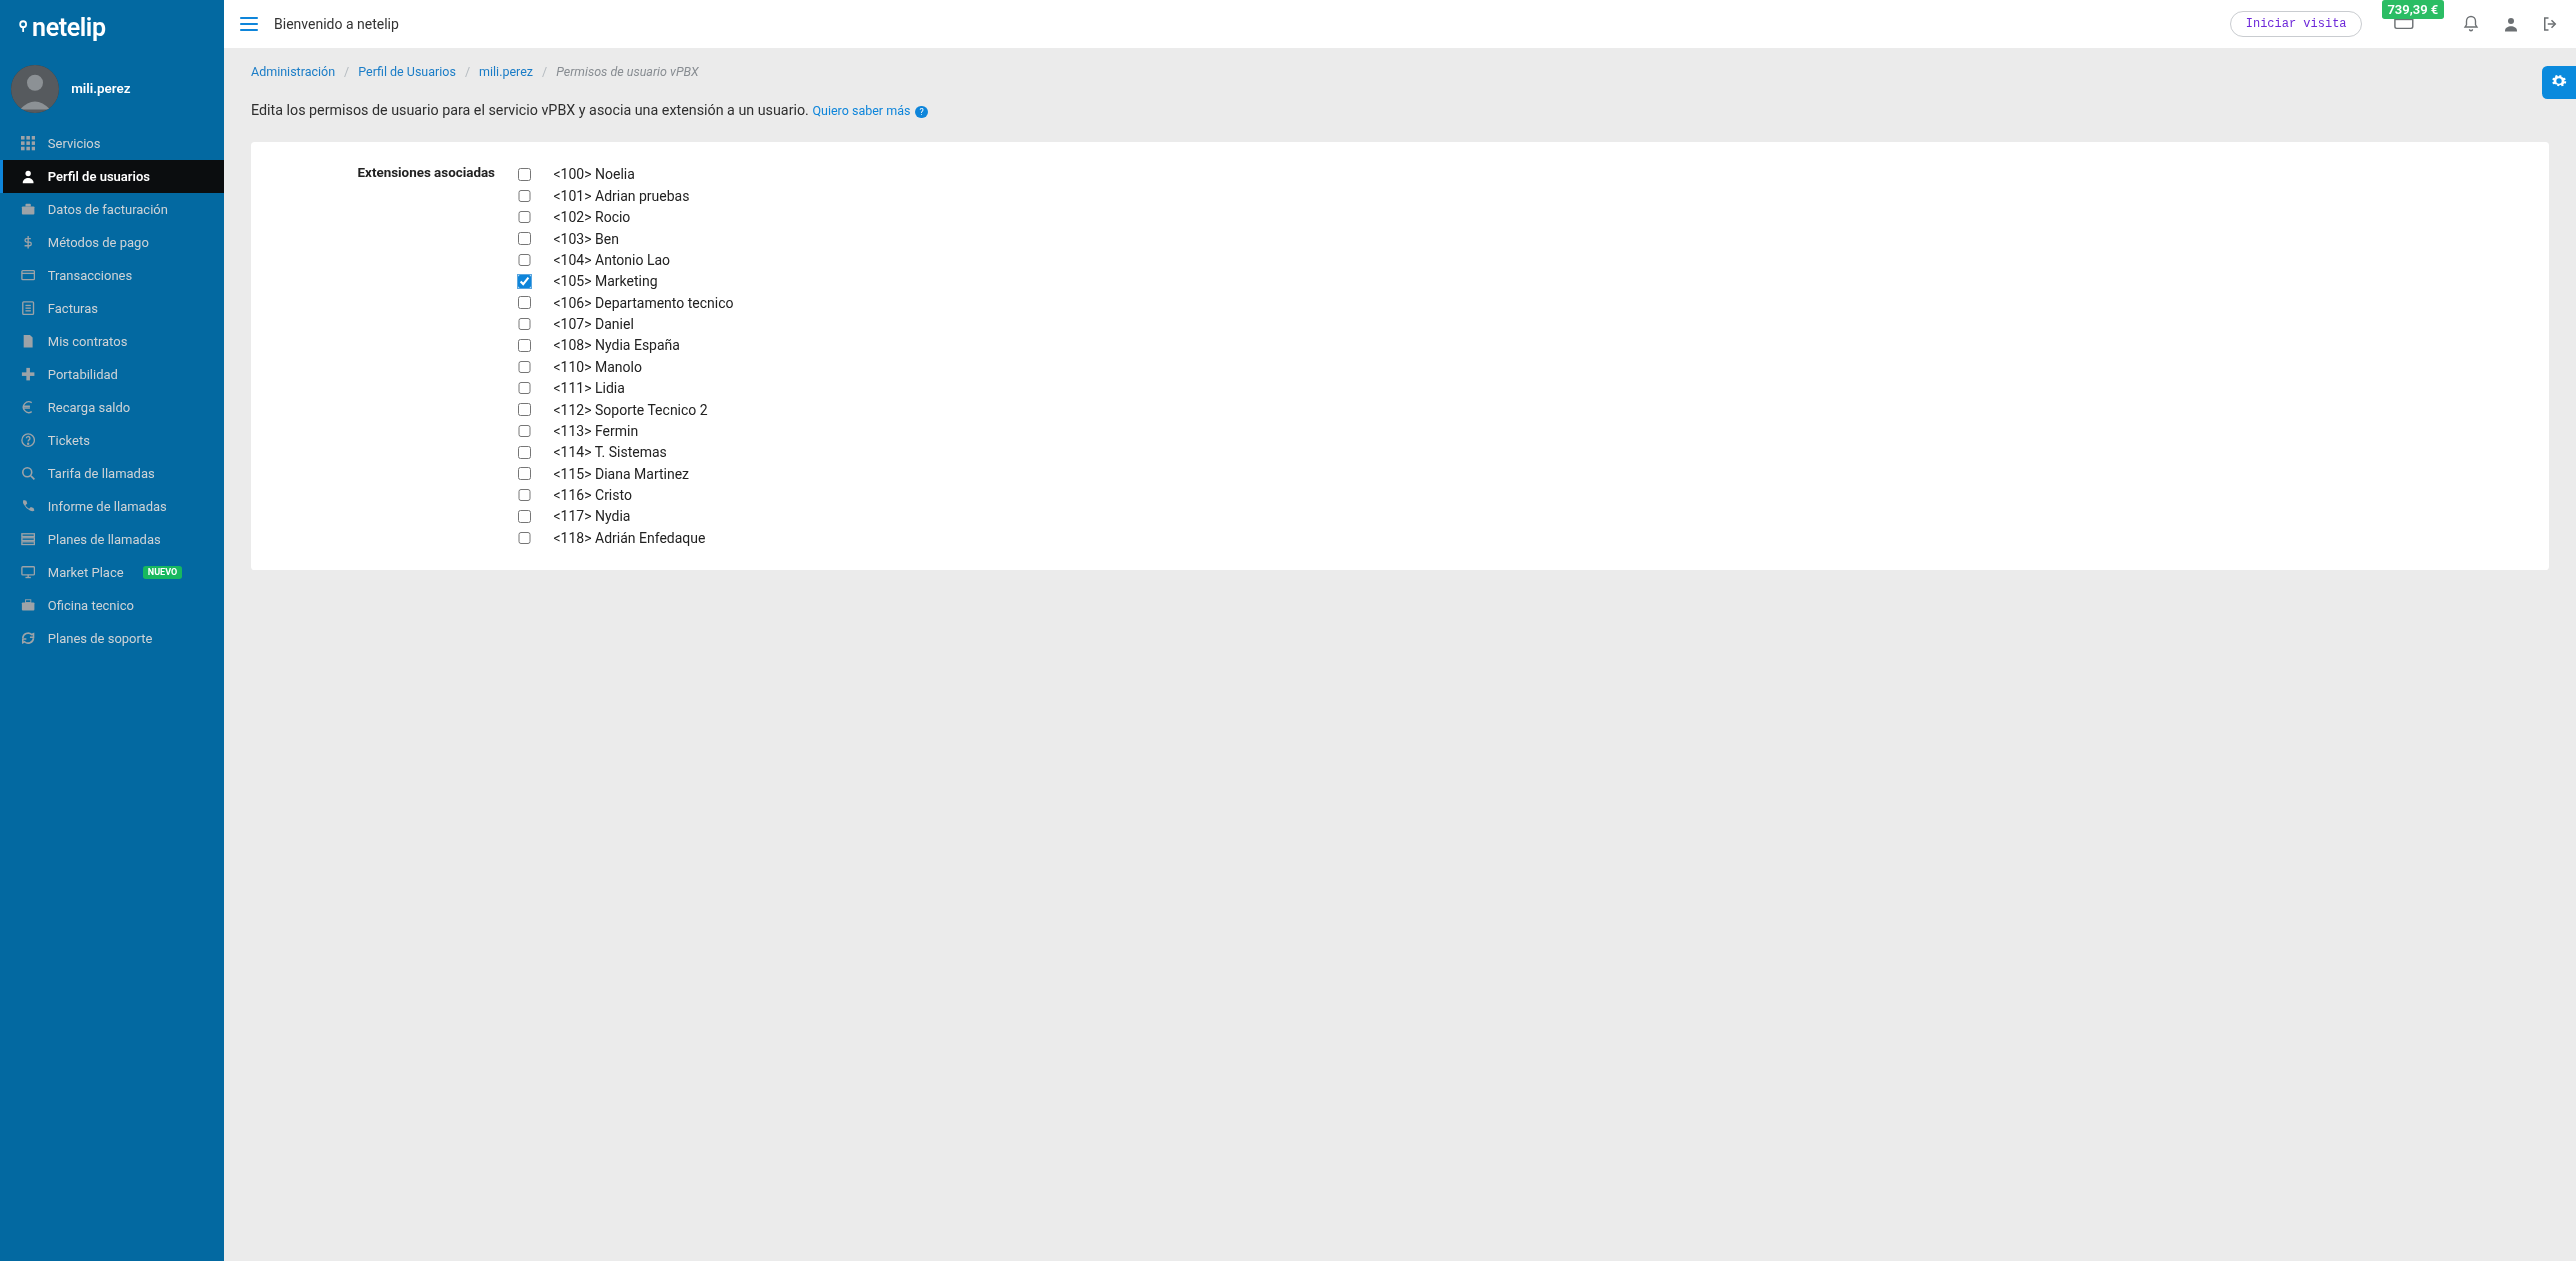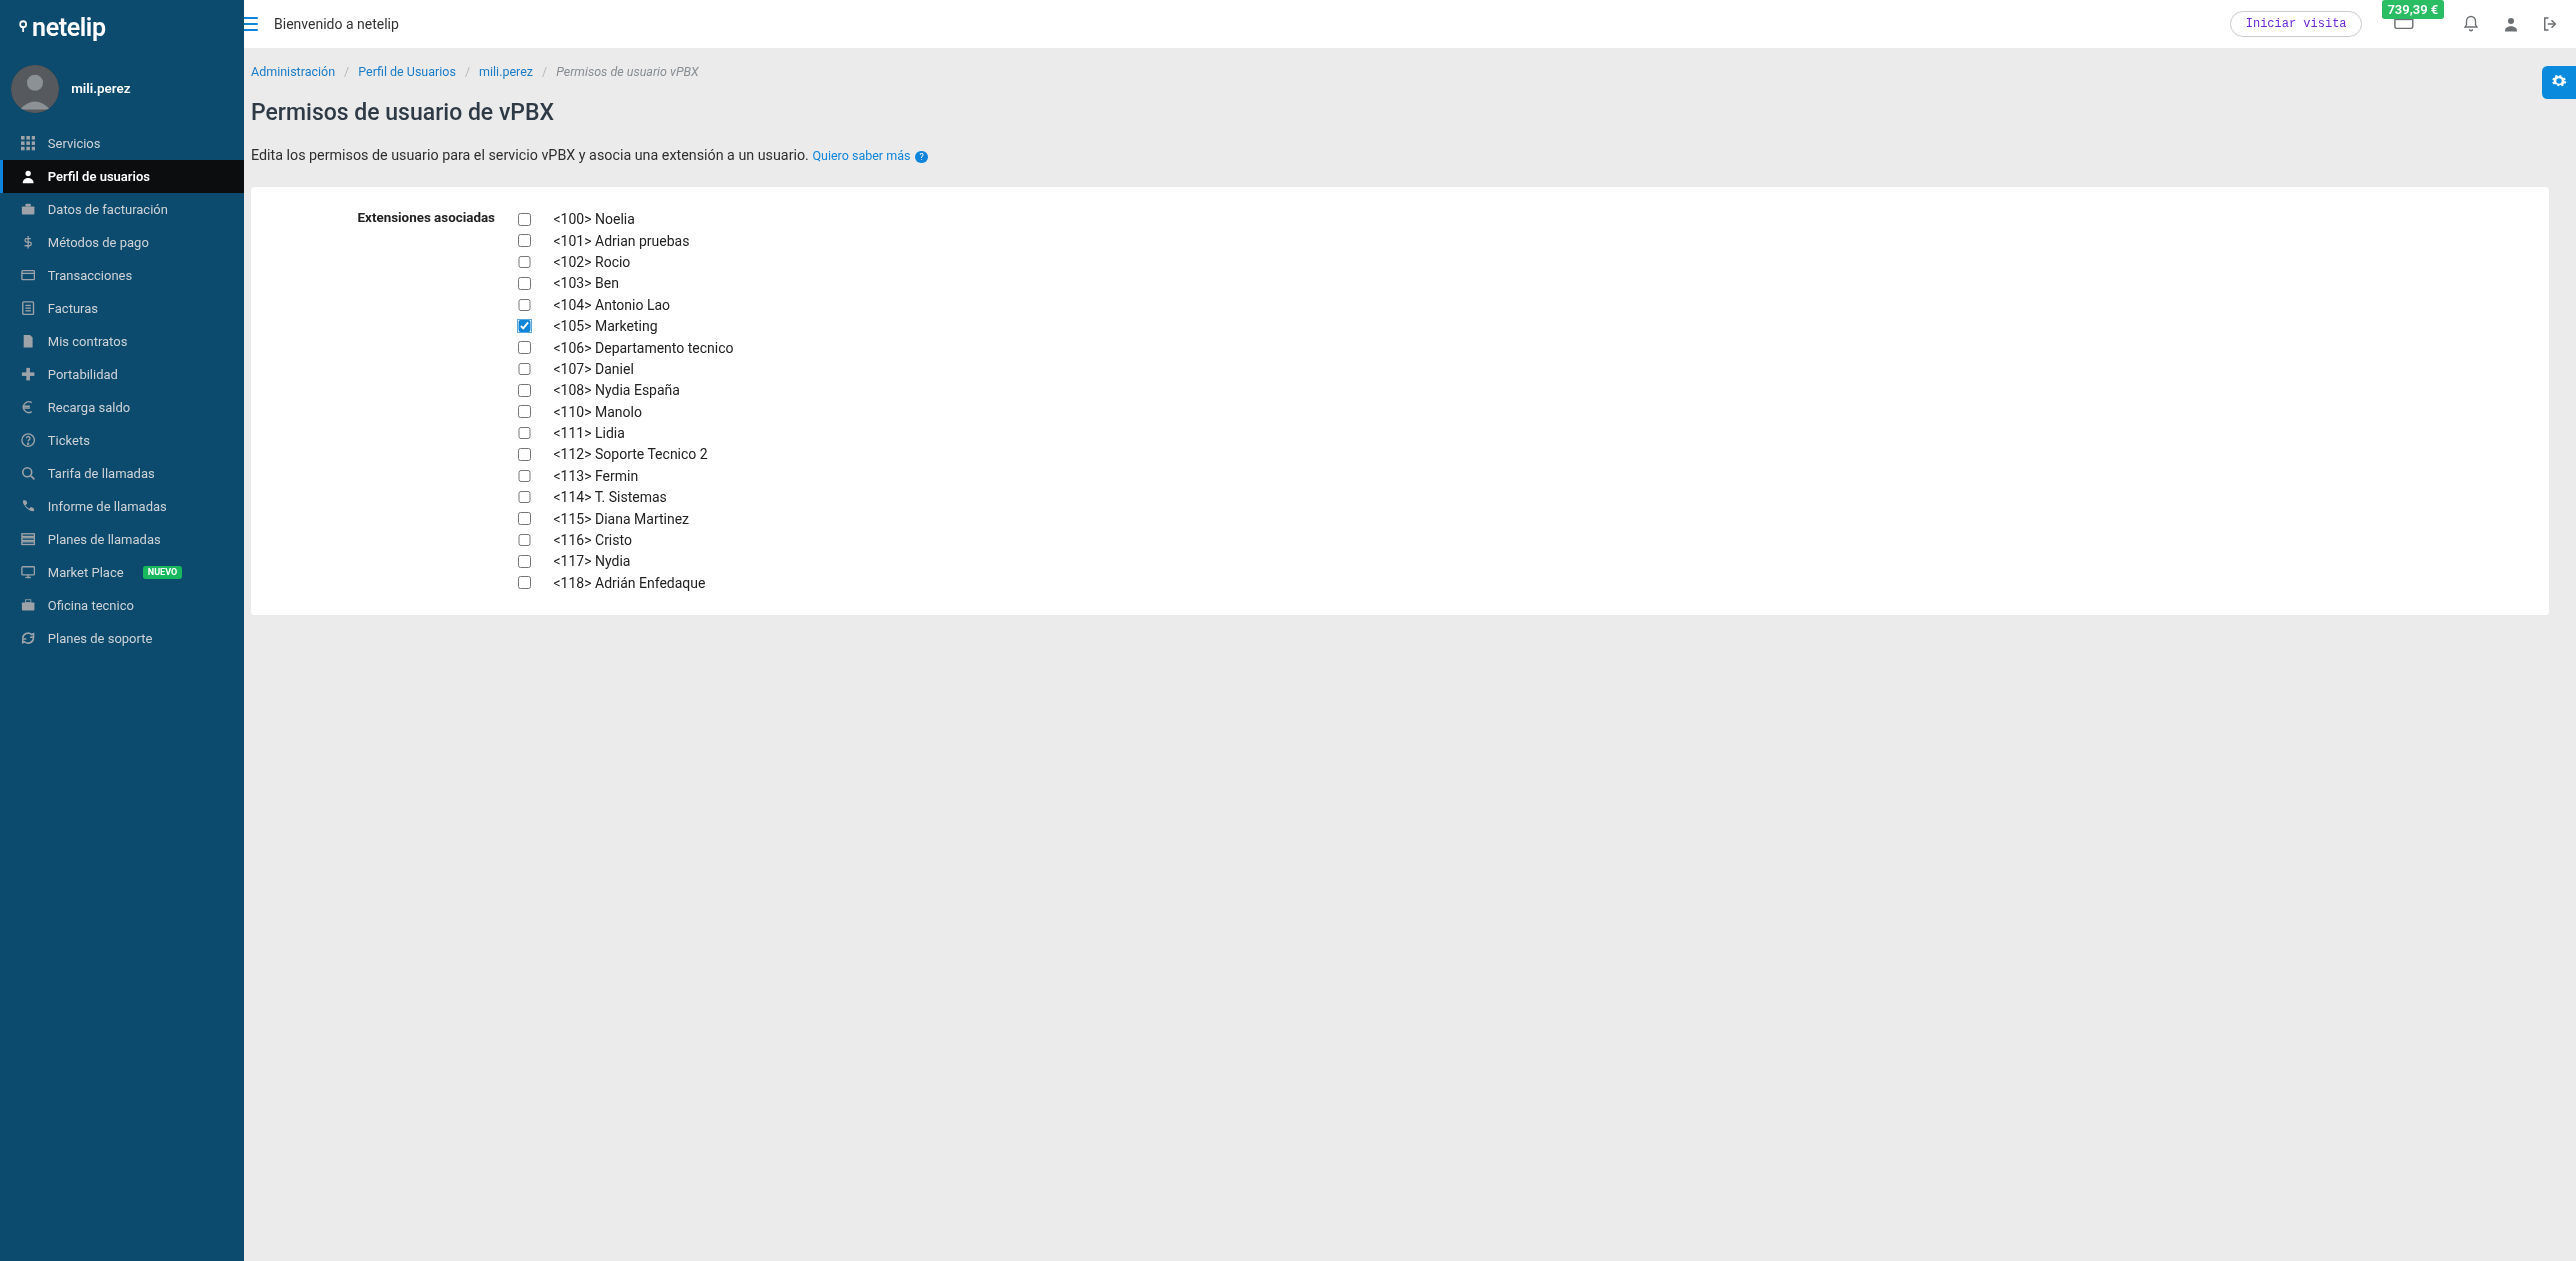--- a/index.html
+++ b/index.html
@@ -1,20 +1,20 @@
 <!DOCTYPE html>
 <html style="font-size:14.3px"><head>
 <meta charset="utf-8">
 <style>
 * { margin: 0; padding: 0; box-sizing: border-box; }
 body { font-family: -apple-system, BlinkMacSystemFont, "Segoe UI", Roboto, sans-serif; background: #ebebeb; overflow-x: hidden; }
 
 .sidebar {
-  position: fixed; left: 0; top: 0; bottom: 0; width: 244px;
-  background: #0c4a6e; color: #fff; display: flex; flex-direction: column;
+  position: fixed; left: 0; top: 0; bottom: 0; width: 224px;
+  background: #0369a1; color: #fff; display: flex; flex-direction: column;
 }
 .logo-area { padding: 12.5px 16px 16px; }
 .logo { display: flex; align-items: center; gap: 1.8px; color: #fff; font-size: 25px; font-weight: 600; letter-spacing: -0.4px; }
 .logo-pin { position: relative; width: 14.3px; height: 18px; margin-top: -12.5px; }
 .logo-pin svg { width: 14.3px; height: 18px; }
 
 .user-block { display: flex; align-items: center; gap: 12.5px; padding: 7.2px 10.7px 14.3px; }
 .avatar-circle {
   width: 48px; height: 48px; border-radius: 50%; background: #444;
   display: flex; align-items: center; justify-content: center; overflow: hidden;
@@ -323,21 +323,20 @@
   <div class="breadcrumb" id="breadcrumb">
       <a>Administración</a>
       <span class="sep">/</span>
       <a>Perfil de Usuarios</a>
       <span class="sep">/</span>
       <a>mili.perez</a>
       <span class="sep">/</span>
       <span class="current">Permisos de usuario vPBX</span>
     </div>
 
-  <h1 class="page-title">Permisos de usuario de vPBX</h1>
 
   <div class="description">
     <span>Edita los permisos de usuario para el servicio vPBX y asocia una extensión a un usuario.</span>
     <span class="help-link">
       <span>Quiero saber más</span>
       <span class="help-q">?</span>
     </span>
   </div>
 
   <div class="panel">

